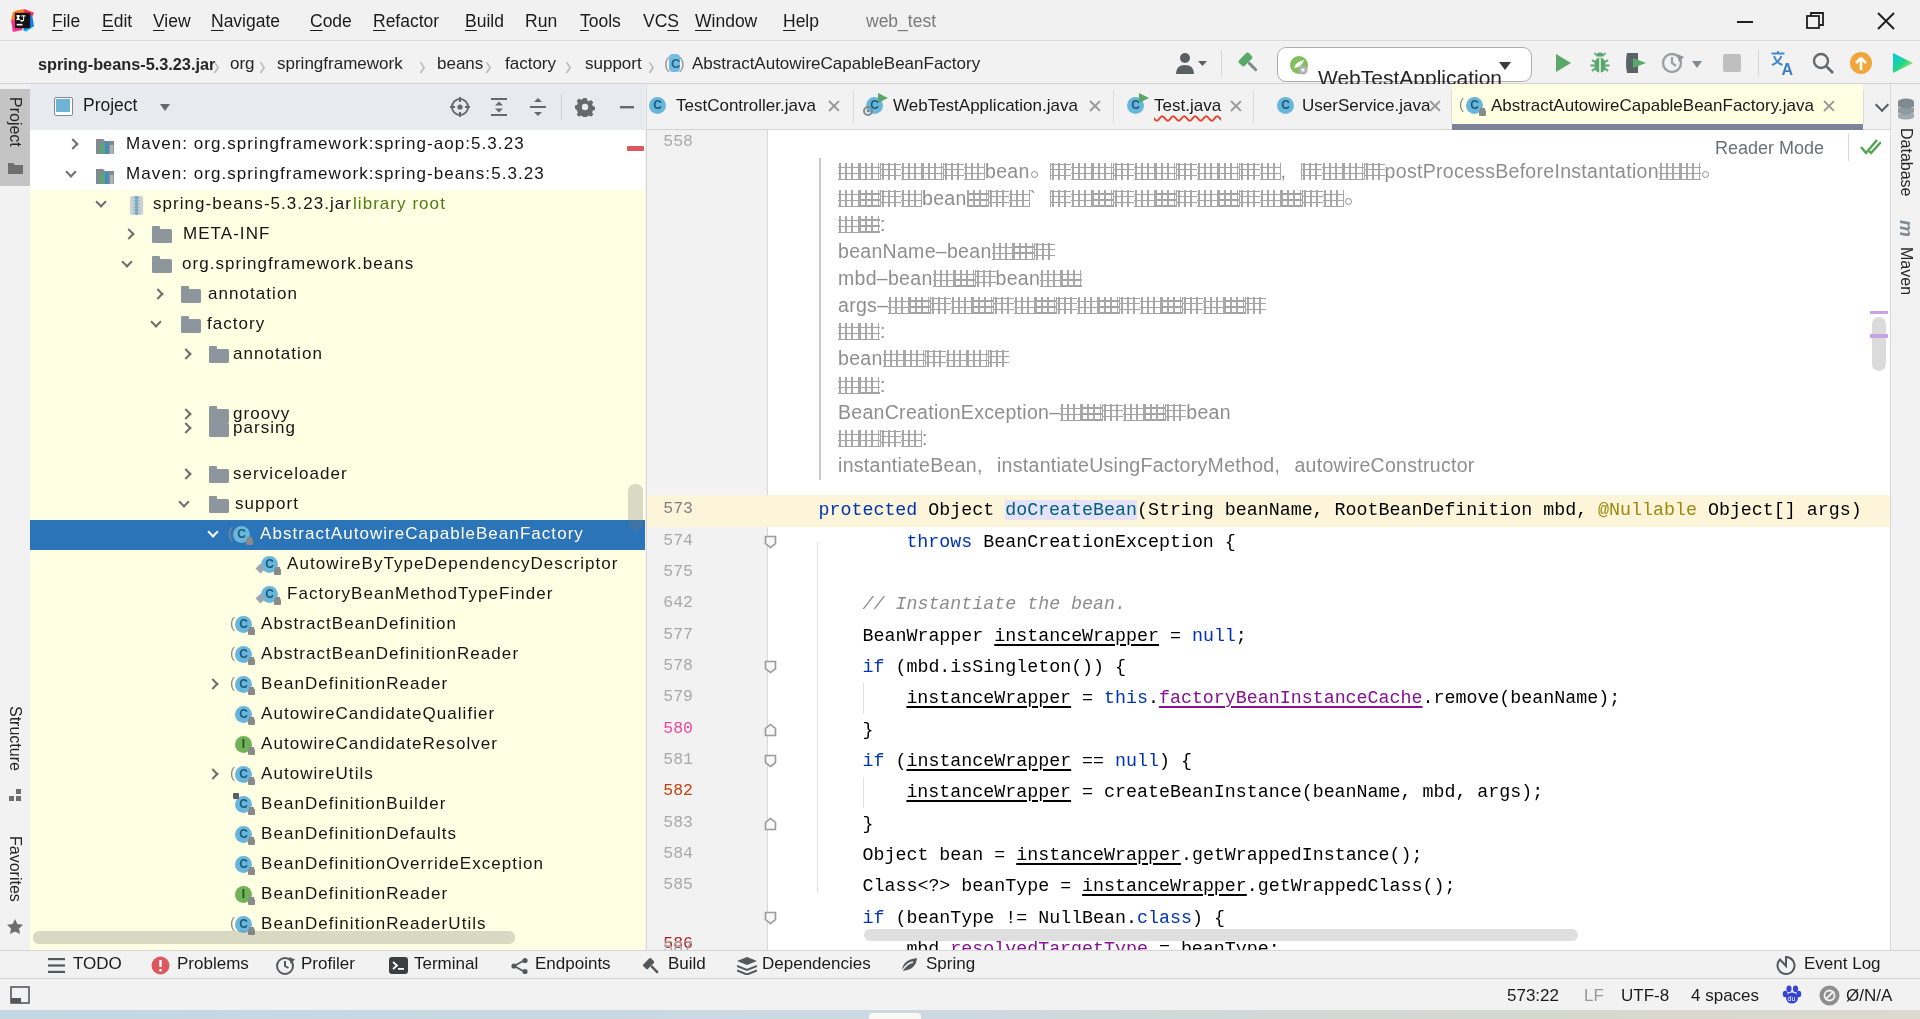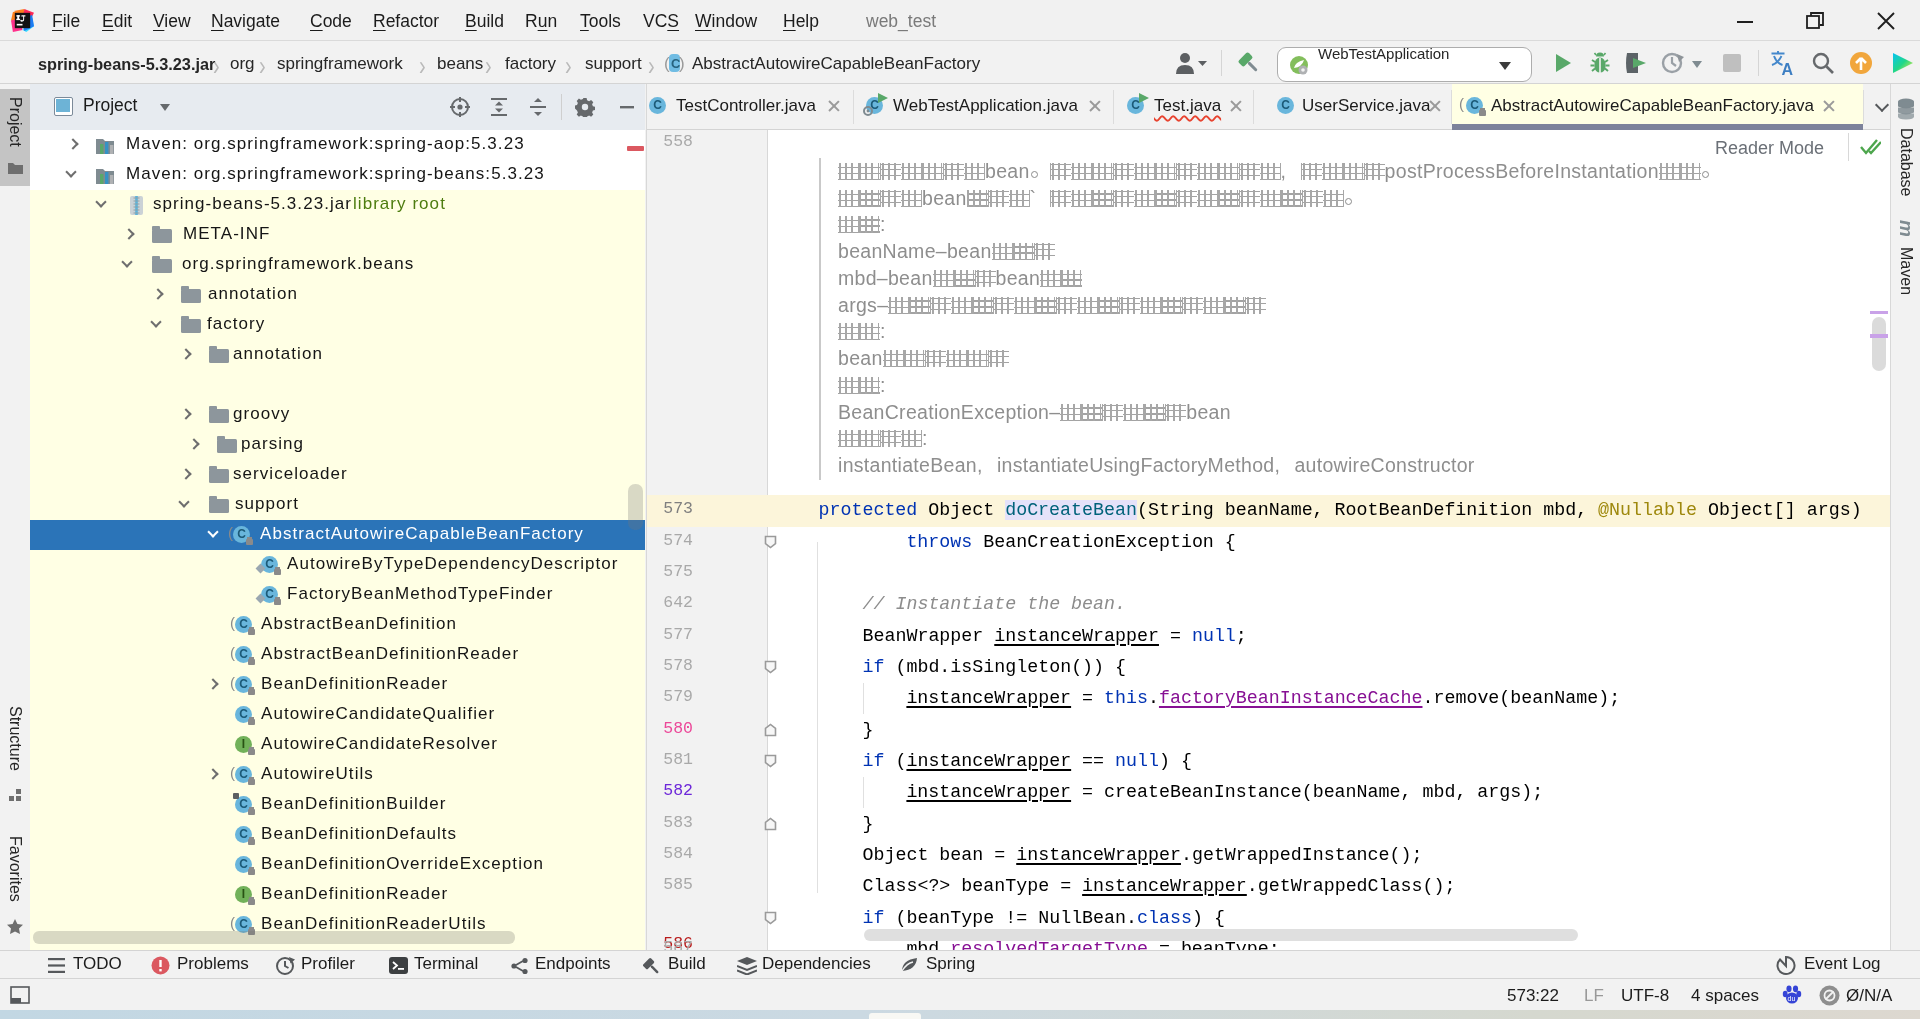--- a/index.html
+++ b/index.html
@@ -133,21 +133,21 @@
         <rect x="11.5" y="12" width="3" height="12" rx="1.5" fill="#7F8B91"></rect>
       </g>
     </svg>
 <div class="abs" style="left:1277px;top:5px;width:255px;height:35px;background:#FFF;border:1px solid #ADADAD;border-radius:9px;"></div>
 <svg width="22" height="22" style="left:1288px;top:12px" viewBox="0 0 22 22">
       <circle cx="11" cy="11" r="9" fill="#6DB33F" opacity="0.85"></circle>
       <path d="M6 14q1-6 10-8q-2 7-10 8z" fill="#FFF"></path>
       <circle cx="15" cy="16" r="4.5" fill="#AFB1B3"></circle>
       <circle cx="15" cy="16" r="1.8" fill="#F2F2F2"></circle>
     </svg>
-<span class="bc" style="left:1318px;top:3px;font-size:15px">WebTestApplication</span>
+<span class="bc" style="left:1318px;top:24px;font-size:21px">WebTestApplication</span>
 <svg width="14" height="10" style="left:1498px;top:19px" viewBox="0 0 14 10">
       <path d="M1 1h12L7 9z" fill="#3B3B3B"></path>
     </svg>
 <svg width="22" height="22" style="left:1552px;top:10px" viewBox="0 0 22 22">
       <path d="M4 2l15 9l-15 9z" fill="#59A869"></path>
     </svg>
 <svg width="24" height="24" style="left:1588px;top:9px" viewBox="0 0 24 24">
       <path d="M4 9l3 2M20 9l-3 2M4 20l3-2.5M20 20l-3-2.5M2.5 14.5h4M21.5 14.5h-4" stroke="#59A869" stroke-width="1.9"></path>
       <path d="M8 5.5a4 4 0 0 1 8 0z" fill="#59A869"></path>
       <path d="M8 4L6.5 2M16 4l1.5-2" stroke="#59A869" stroke-width="1.6"></path>
@@ -296,21 +296,21 @@
       <div class="trow" style="top:210px;">
         <div class="cv" style="left:152px;top:10px;transform:rotate(-45deg);border-color:#6E6E6E"></div>
         <div class="fold" style="left:179px;top:9px"></div>
         <span class="tlab" style="left:203px">annotation</span>
       </div>
       <div class="trow" style="top:270px;">
         <div class="cv" style="left:152px;top:10px;transform:rotate(-45deg);border-color:#6E6E6E"></div>
         <div class="fold" style="left:179px;top:9px"></div>
         <span class="tlab" style="left:203px">groovy</span>
       </div>
-      <div class="trow" style="top:300px;margin-left:8px;">
+      <div class="trow" style="top:284px;">
         <div class="cv" style="left:152px;top:10px;transform:rotate(-45deg);border-color:#6E6E6E"></div>
         <div class="fold" style="left:179px;top:9px"></div>
         <span class="tlab" style="left:203px">parsing</span>
       </div>
       <div class="trow" style="top:330px;">
         <div class="cv" style="left:152px;top:10px;transform:rotate(-45deg);border-color:#6E6E6E"></div>
         <div class="fold" style="left:179px;top:9px"></div>
         <span class="tlab" style="left:203px">serviceloader</span>
       </div>
       <div class="trow" style="top:360px;">
@@ -428,21 +428,21 @@
       <span class="lno" style="top:540.6px;color:#A9A9A9">577</span>
       <div class="code" style="left:215.5px;top:536.6px">BeanWrapper <span class="un">instanceWrapper</span> = <span class="kw">null</span>;</div>
       <span class="lno" style="top:572.0px;color:#A9A9A9">578</span>
       <div class="code" style="left:215.5px;top:568.0px"><span class="kw">if</span> (mbd.isSingleton()) {</div>
       <span class="lno" style="top:603.3px;color:#A9A9A9">579</span>
       <div class="code" style="left:259.4px;top:599.3px"><span class="un">instanceWrapper</span> = <span class="kw">this</span>.<span class="fld un">factoryBeanInstanceCache</span>.remove(beanName);</div>
       <span class="lno" style="top:634.6px;color:#ec4899">580</span>
       <div class="code" style="left:215.5px;top:630.6px">}</div>
       <span class="lno" style="top:665.9px;color:#A9A9A9">581</span>
       <div class="code" style="left:215.5px;top:661.9px"><span class="kw">if</span> (<span class="un">instanceWrapper</span> == <span class="kw">null</span>) {</div>
-      <span class="lno" style="top:697.3px;color:#6d28d9">582</span>
+      <span class="lno" style="top:697.3px;color:#c2410c">582</span>
       <div class="code" style="left:259.4px;top:693.3px"><span class="un">instanceWrapper</span> = createBeanInstance(beanName, mbd, args);</div>
       <span class="lno" style="top:728.6px;color:#A9A9A9">583</span>
       <div class="code" style="left:215.5px;top:724.6px">}</div>
       <span class="lno" style="top:759.9px;color:#A9A9A9">584</span>
       <div class="code" style="left:215.5px;top:755.9px">Object bean = <span class="un">instanceWrapper</span>.getWrappedInstance();</div>
       <span class="lno" style="top:791.3px;color:#A9A9A9">585</span>
       <div class="code" style="left:215.5px;top:787.3px">Class&lt;?&gt; beanType = <span class="un">instanceWrapper</span>.getWrappedClass();</div>
       <span class="lno" style="top:850px;color:#b91c1c">586</span>
       <div class="code" style="left:215.5px;top:818.6px"><span class="kw">if</span> (beanType != NullBean.<span class="kw">class</span>) {</div>
       <span class="lno" style="top:853.9px;color:#A9A9A9">587</span>

